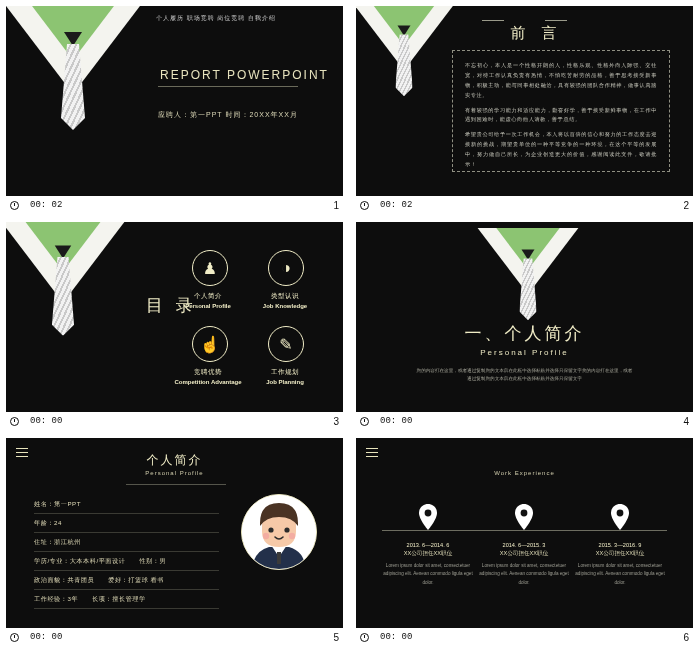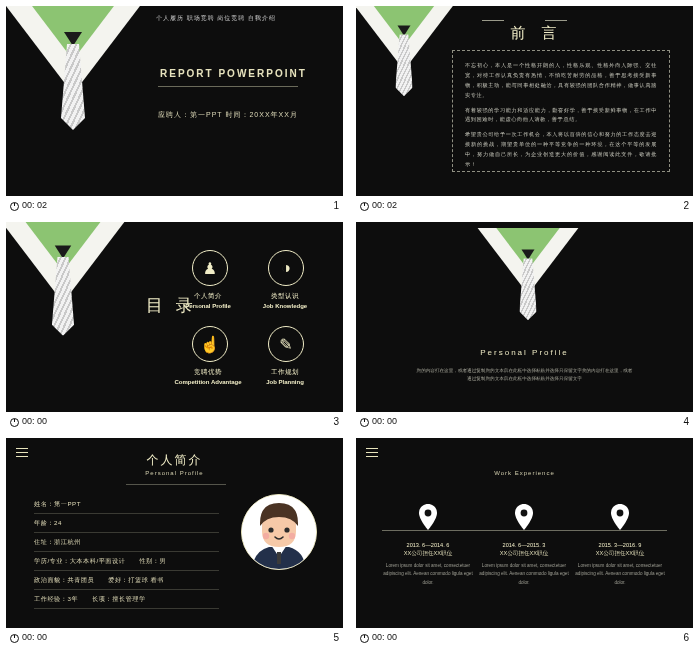--- a/index.html
+++ b/index.html
@@ -1,30 +1,30 @@
 <!DOCTYPE html>
 <html><head>
 <meta charset="utf-8">
 <style>
   html,body{margin:0;padding:0;background:#ffffff;}
   body{width:700px;height:648px;font-family:"Liberation Sans",sans-serif;overflow:hidden;}
   .deck{width:700px;height:648px;display:grid;grid-template-columns:1fr 1fr;grid-template-rows:repeat(3,216px);}
   .cell{position:relative;box-sizing:border-box;padding:6px 6px 0 6px;}
   .slide{position:relative;width:337px;height:190px;background:#0d0d0d;overflow:hidden;}
   .footer{position:relative;width:337px;height:18px;display:flex;align-items:center;justify-content:space-between;padding:0 4px;box-sizing:border-box;color:#ffffff;font-size:9px;background:#ffffff;}
-  .footer .ft-left{display:flex;align-items:center;gap:3px;color:#111;}
+  .footer .ft-left{display:flex;gap:11px;color:#111;font-family:Liberation Mono, monospace;}
   .footer .ft-right{color:#111;font-size:10px;}
   .clockico{width:9px;height:9px;display:inline-block;position:relative;}
   .clockico:before{content:"";position:absolute;left:0;top:1px;width:7px;height:7px;border:1px solid #111;border-radius:50%;}
   .clockico:after{content:"";position:absolute;left:3.5px;top:2.5px;width:1px;height:3px;background:#111;}
 
   
   .s1-top{position:absolute;left:150px;top:8px;color:#cfcfcf;font-size:6px;letter-spacing:1px;}
   .s1-title{position:absolute;left:150px;top:26px;color:#f2eecb;font-size:28px;font-weight:bold;letter-spacing:3px;}
-  .s1-sub{position:absolute;left:154px;top:62px;color:#e6e2bd;font-size:10px;letter-spacing:2px;font-weight:bold;}
+  .s1-sub{position:absolute;left:154px;top:62px;color:#e6e2bd;font-size:12px;letter-spacing:2px;}
   .s1-line{position:absolute;left:152px;top:80px;width:140px;height:1px;background:#6a6a5a;}
   .s1-meta{position:absolute;left:152px;top:104px;color:#ddd9b8;font-size:7px;letter-spacing:1px;}
 
   
   .shirt1{position:absolute;left:-8px;top:-4px;width:160px;height:190px;}
   .sh-white{position:absolute;width:0;height:0;border-left:70px solid transparent;border-right:70px solid transparent;border-top:92px solid #f4f4ef;left:5px;top:0;}
   .sh-green{position:absolute;width:0;height:0;border-left:44px solid transparent;border-right:44px solid transparent;border-top:58px solid #8cc472;left:31px;top:0;}
   .sh-knot{position:absolute;left:66px;top:30px;width:0;height:0;border-left:9px solid transparent;border-right:9px solid transparent;border-top:14px solid #1a1a1a;}
   .sh-tie{position:absolute;left:63px;top:42px;width:24px;height:86px;background:repeating-linear-gradient(115deg,#f2f2f2 0 3px,#c9c9c9 3px 5px);clip-path:polygon(25% 0,75% 0,100% 86%,50% 100%,0 86%);}
   .sh-inner{position:absolute;left:52px;top:0;width:52px;height:42px;background:#dcd2b4;clip-path:polygon(0 0,100% 0,50% 70%);}
@@ -182,20 +182,21 @@
 
   <div class="cell">
     <div class="slide">
       <div class="shirt1 s4-shirt">
         <div class="sh-white"></div>
         <div class="sh-inner"></div>
         <div class="sh-green"></div>
         <div class="sh-knot"></div>
         <div class="sh-tie"></div>
       </div>
+      <div class="s4-t1">一、个人简介</div>
       <div class="s4-t2">Personal Profile</div>
       <div class="s4-desc">您的内容打在这里，或者通过复制您的文本后在此框中选择粘贴并选择只保留文字您的内容打在这里，或者通过复制您的文本后在此框中选择粘贴并选择只保留文字</div>
     </div>
     <div class="footer">
       <span class="ft-left">
         <span class="clockico"></span>
         <span>00: 00</span>
       </span>
       <span class="ft-right">4</span>
     </div>

